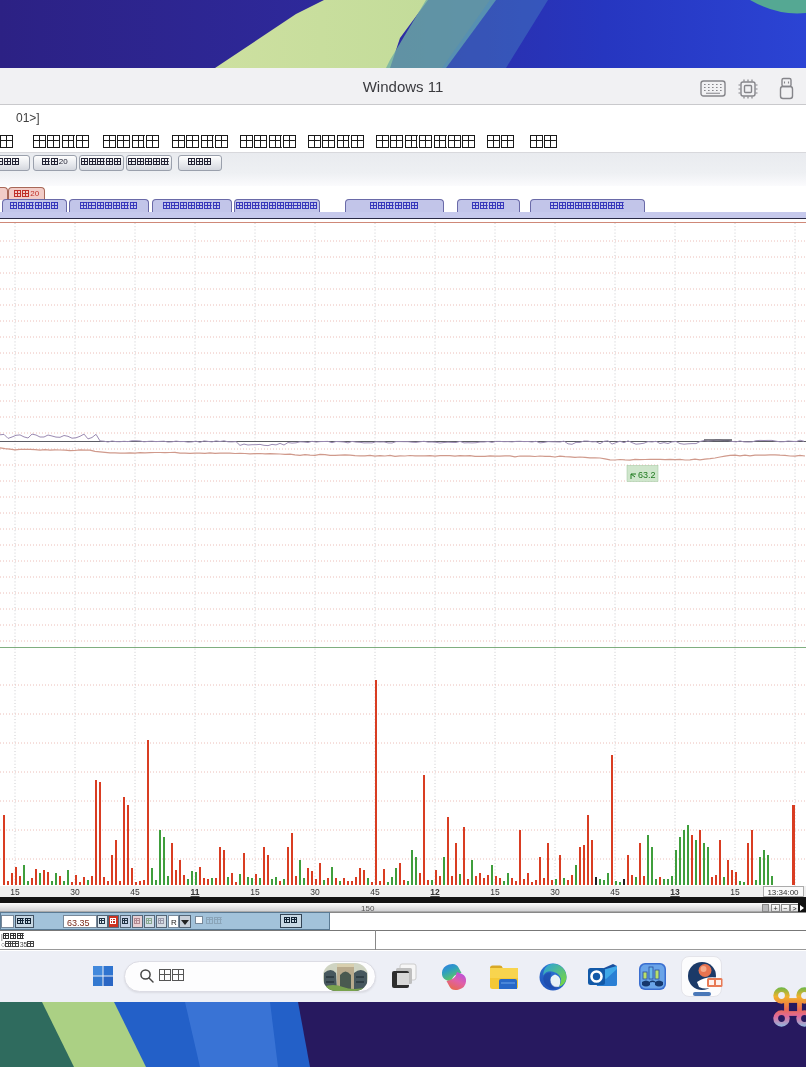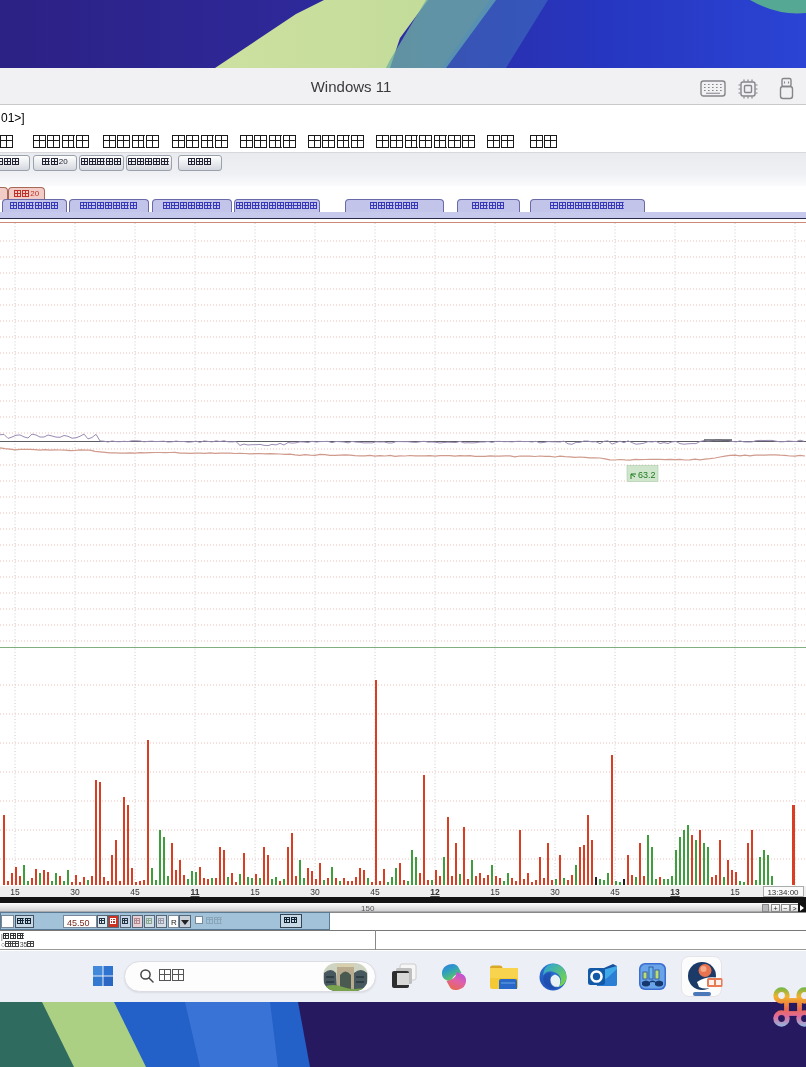--- a/index.html
+++ b/index.html
@@ -28,21 +28,21 @@
           <stop offset="1" stop-color="#c3dc9a"></stop>
 </linearGradient>
 </defs>
 <rect width="806" height="68" fill="url(#wt1)"></rect>
 <path d="M215 68 L296 14 L324 0 L428 0 L400 38 L390 68 Z" fill="url(#wt2)"></path>
 <path d="M426 0 L390 60 L386 68 L446 68 L496 0 Z" fill="#6fb0a4" opacity="0.78"></path>
 <path d="M490 0 L442 68 L506 68 L548 0 Z" fill="#4a8cc4" opacity="0.4"></path>
 <path d="M750 0 Q 778 16 806 13 L806 0 Z" fill="#55a893"></path>
 </svg></div>
 <div class="abs" style="left:0;top:68px;width:806px;height:37px;background:#f1f1f3;border-bottom:1px solid #c9c9cc"></div>
-<div class="abs" style="left:0;top:78px;width:702px;text-align:center;font-size:15px;color:#3a3a3e">Windows 11</div>
+<div class="abs" style="left:0;top:78px;width:806px;text-align:center;font-size:15px;color:#3a3a3e">Windows 11</div>
 <svg class="pico" width="110" height="26" viewBox="0 0 110 26">
 <g stroke="#85858a" fill="none" stroke-width="1.4">
 <rect x="1" y="5" width="24" height="15" rx="2.5"></rect>
 <g stroke-width="1.1">
 <path d="M4 8.5h1.6M8 8.5h1.6M12 8.5h1.6M16 8.5h1.6M20 8.5h1.6
 M4 11.5h1.6M8 11.5h1.6M12 11.5h1.6M16 11.5h1.6M20 11.5h1.6
 M4 14.5h1.6M8 14.5h1.6M12 14.5h1.6M16 14.5h1.6M20 14.5h1.6
 M6 17.2h14"></path>
       </g>
 <rect x="41" y="6" width="14" height="14" rx="2"></rect>
@@ -50,21 +50,21 @@
 <g stroke-width="1.2">
 <path d="M44 3.5v2M48 3.5v2M52 3.5v2M44 20.5v2M48 20.5v2M52 20.5v2
 M38.5 9h2M38.5 13h2M38.5 17h2M55.5 9h2M55.5 13h2M55.5 17h2"></path>
       </g>
 <rect x="82" y="2.5" width="9" height="8" rx="1.5"></rect>
 <rect x="80.5" y="10.5" width="12" height="12" rx="2.5"></rect>
 <path d="M84.5 5.5v2M88.5 5.5v2" stroke-width="1.1"></path>
 </g>
   </svg>
 <div class="abs" style="left:0;top:105px;width:806px;height:846px;background:#fff"></div>
-<div class="abs" style="left:1px;top:111px;font-size:12px;color:#000000">01&gt;]</div>
+<div class="abs" style="left:16px;top:111px;font-size:12px;color:#404040">01&gt;]</div>
 <span class="t" style="left:0px;top:135px;font-size:14px;color:#1a1a1a;"><i class="k"></i></span>
 <span class="t" style="left:33px;top:135px;font-size:14px;color:#1a1a1a;"><i class="k"></i><i class="k"></i><i class="k"></i><i class="k"></i></span>
 <span class="t" style="left:103px;top:135px;font-size:14px;color:#1a1a1a;"><i class="k"></i><i class="k"></i><i class="k"></i><i class="k"></i></span>
 <span class="t" style="left:172px;top:135px;font-size:14px;color:#1a1a1a;"><i class="k"></i><i class="k"></i><i class="k"></i><i class="k"></i></span>
 <span class="t" style="left:240px;top:135px;font-size:14px;color:#1a1a1a;"><i class="k"></i><i class="k"></i><i class="k"></i><i class="k"></i></span>
 <span class="t" style="left:308px;top:135px;font-size:14px;color:#1a1a1a;"><i class="k"></i><i class="k"></i><i class="k"></i><i class="k"></i></span>
 <span class="t" style="left:376px;top:135px;font-size:14px;color:#1a1a1a;"><i class="k"></i><i class="k"></i><i class="k"></i><i class="k"></i><i class="k"></i><i class="k"></i><i class="k"></i></span>
 <span class="t" style="left:487px;top:135px;font-size:14px;color:#1a1a1a;"><i class="k"></i><i class="k"></i></span>
 <span class="t" style="left:530px;top:135px;font-size:14px;color:#1a1a1a;"><i class="k"></i><i class="k"></i></span>
 <div class="abs" style="left:0;top:152px;width:806px;height:1px;background:#d8d8dc"></div>
@@ -323,21 +323,21 @@
 <div class="abs" style="left:780.5px;top:903.5px;width:9px;height:8px;background:linear-gradient(#fff,#ddd);border:1px solid #888;font-size:7px;text-align:center;line-height:7px;color:#222">−</div>
 <div class="abs" style="left:790.0px;top:903.5px;width:9px;height:8px;background:linear-gradient(#fff,#ddd);border:1px solid #888;font-size:7px;text-align:center;line-height:7px;color:#222">&gt;</div>
 <div class="abs" style="left:798px;top:902.5px;width:8px;height:10px;background:#111"></div>
 <svg class="abs" style="left:799px;top:903.5px" width="7" height="8" viewBox="0 0 7 8">
     <path d="M1 1 L5 4 L1 7 Z" fill="#fff"></path>
   </svg>
 <div class="abs" style="left:0;top:912px;width:806px;height:18px;background:#fff;border-top:1px solid #888"></div>
 <div class="abs" style="left:0;top:912px;width:330px;height:18px;background:#a2c2da;border:1px solid #5a7a94"></div>
 <div class="abs" style="left:1px;top:914.5px;width:13px;height:13px;background:#fff;border:1px solid #789"></div>
 <div class="abs" style="left:15px;top:914.5px;width:19px;height:13px;background:#c8d8e4;border:1px solid #456;text-align:center;padding-top:2px;font-size:7px;line-height:7px"><span style="color:#123"><i class="k"></i><i class="k"></i></span></div>
-<div class="abs" style="left:63px;top:914.5px;width:34px;height:13px;background:#fff;border:1px solid #789;font-size:9px;color:#7a2a1a;padding:2px 0 0 3px">45.50</div>
+<div class="abs" style="left:63px;top:914.5px;width:34px;height:13px;background:#fff;border:1px solid #789;font-size:9px;color:#7a2a1a;padding:2px 0 0 3px">63.35</div>
 <div class="abs" style="left:97px;top:914.5px;width:11px;height:13px;background:#dce8f0;border:1px solid #567;text-align:center;padding-top:2px;font-size:7px;line-height:7px"><span style="color:#234"><i class="k"></i></span></div>
 <div class="abs" style="left:108px;top:914.5px;width:11px;height:13px;background:#cc3322;border:1px solid #567;text-align:center;padding-top:2px;font-size:7px;line-height:7px"><span style="color:#fff"><i class="k"></i></span></div>
 <div class="abs" style="left:120px;top:914.5px;width:11px;height:13px;background:#c8d4e8;border:1px solid #567;text-align:center;padding-top:2px;font-size:7px;line-height:7px"><span style="color:#234"><i class="k"></i></span></div>
 <div class="abs" style="left:132px;top:914.5px;width:11px;height:13px;background:#e8d0d4;border:1px solid #567;text-align:center;padding-top:2px;font-size:7px;line-height:7px"><span style="color:#b08890"><i class="k"></i></span></div>
 <div class="abs" style="left:144px;top:914.5px;width:11px;height:13px;background:#d0dce8;border:1px solid #567;text-align:center;padding-top:2px;font-size:7px;line-height:7px"><span style="color:#88a890"><i class="k"></i></span></div>
 <div class="abs" style="left:156px;top:914.5px;width:11px;height:13px;background:#d4dce4;border:1px solid #567;text-align:center;padding-top:2px;font-size:7px;line-height:7px"><span style="color:#99a"><i class="k"></i></span></div>
 <div class="abs" style="left:168px;top:914.5px;width:11px;height:13px;background:#fff;border:1px solid #789;font-size:8px;padding:2px 0 0 2px;color:#222">R</div>
 <div class="abs" style="left:179px;top:914.5px;width:12px;height:13px;background:#c8d0da;border:1px solid #567"></div>
 <svg class="abs" style="left:181px;top:919.5px" width="8" height="5" viewBox="0 0 8 5">
     <path d="M0 0 L8 0 L4 5 Z" fill="#222"></path>

